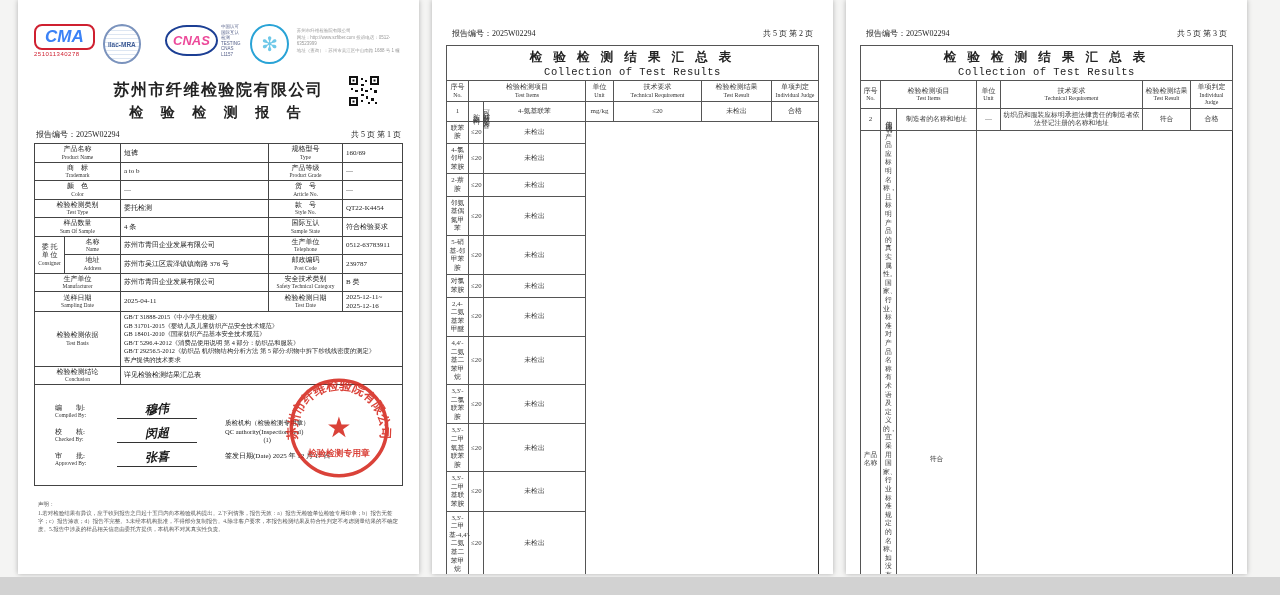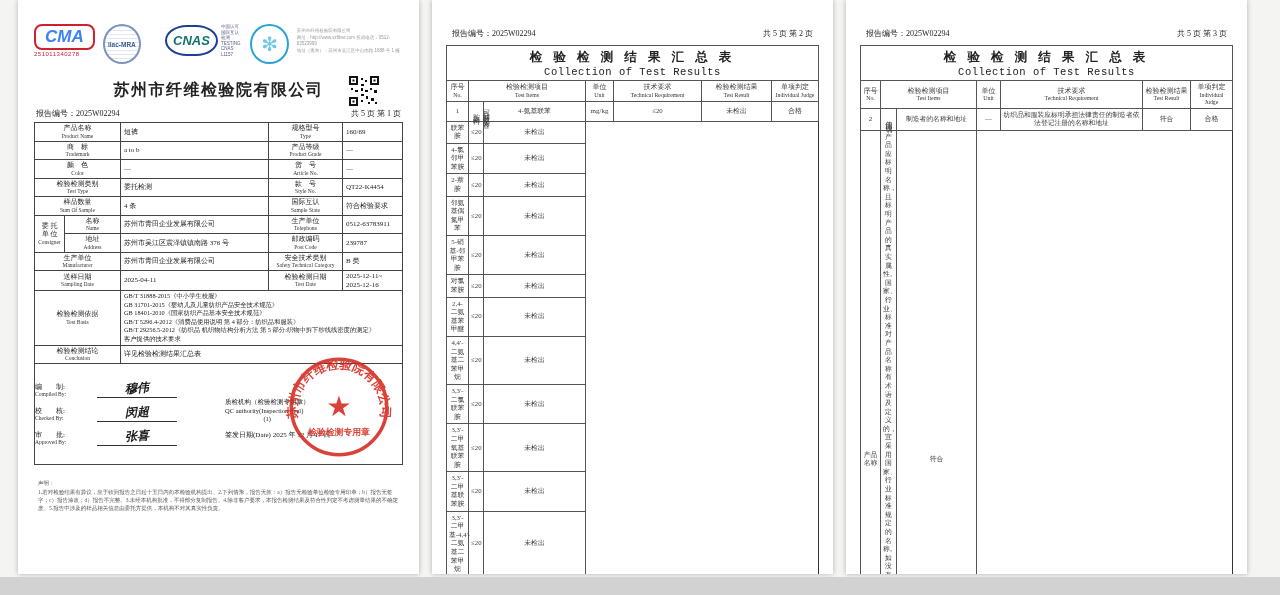--- a/index.html
+++ b/index.html
@@ -11,42 +11,42 @@
 
   
   .logo-row{display:flex;align-items:flex-start;gap:8px;margin:24px 14px 0 16px;}
   .cma{border:2px solid #cf2030;border-radius:8px;padding:1px 9px;color:#3b82f6;
        font-weight:bold;font-style:italic;font-size:17px;font-family:"Liberation Sans",sans-serif;line-height:20px;}
   .cma-num{color:#cf2030;font-size:6px;font-family:"Liberation Sans",sans-serif;margin-top:1px;letter-spacing:.5px;}
   .ilac{width:36px;height:36px;border:2px solid #7b93bd;border-radius:50%;display:flex;align-items:center;justify-content:center;
         background:repeating-linear-gradient(0deg,#fff 0 3px,#dde6f2 3px 4px);color:#3f5c96;font-size:6.5px;font-weight:bold;
         font-family:"Liberation Sans",sans-serif;}
   .cnas-wrap{display:flex;gap:3px;align-items:center;}
-  .cnas{border:2px solid #1c3f94;border-radius:50%/60%;padding:6px 6px;color:#0f766e;font-weight:bold;font-style:italic;
+  .cnas{border:2px solid #1c3f94;border-radius:50%/60%;padding:6px 6px;color:#ec4899;font-weight:bold;font-style:italic;
         font-size:13px;font-family:"Liberation Sans",sans-serif;margin-left:16px;}
   .cnas-side{font-size:4.5px;color:#56618a;line-height:5.5px;font-family:"Liberation Sans",sans-serif;}
   .org-logo{width:36px;height:36px;border:2px solid #29a3d6;border-radius:50%;display:flex;align-items:center;justify-content:center;
         color:#6ec8e8;font-size:20px;}
   .contact{font-size:4.5px;color:#9a9a9a;line-height:6.5px;padding-top:4px;font-family:"Liberation Sans",sans-serif;}
   .title-block{margin-top:16px;text-align:center;position:relative;}
   .company{font-size:16px;font-weight:bold;letter-spacing:1.5px;}
   .rpt-title{font-size:14px;font-weight:bold;letter-spacing:7px;margin-top:3px;}
   .qr{position:absolute;right:40px;top:-4px;}
   .meta-line{display:flex;justify-content:space-between;margin:7px 18px 3px 18px;font-size:8px;}
 
   
   table{border-collapse:collapse;}
   .info-table{width:368px;margin:0 auto;border:1.5px solid #333;table-layout:fixed;}
   .info-table td{border:1px solid #444;padding:1px 3px;vertical-align:middle;}
   .info-table .lbl{text-align:center;}
   .cn{font-size:7px;line-height:8.5px;}
   .en{font-size:5.5px;line-height:7px;color:#333;}
   .val{font-size:7px;line-height:8.5px;}
   .basis div{font-size:6.3px;line-height:8.6px;}
-  .sig-cell{height:88px;position:relative;padding:6px 0 !important;}
+  .sig-cell{height:88px;position:relative;padding:6px 20px !important;}
   .sig-row{display:flex;align-items:flex-end;margin-bottom:4px;}
   .sig-label{width:62px;}
   .sig-line{width:80px;border-bottom:1px solid #333;text-align:center;}
   .sig{display:inline-block;font-size:12px;font-style:italic;transform:rotate(-4deg);font-weight:bold;color:#1a1a1a;}
   .qc-block{position:absolute;left:190px;top:34px;font-size:6.5px;line-height:8.5px;}
   .issue-date{position:absolute;left:190px;top:66px;font-size:7px;}
   .stamp{position:absolute;right:10px;top:-10px;opacity:.88;}
   .footer-note{margin:14px 20px 0 20px;font-size:5.5px;line-height:8px;color:#555;}
   .footer-note .head{margin-bottom:1px;}
 
@@ -92,20 +92,21 @@
       <div class="contact">
 
       <div>苏州市纤维检验院有限公司</div>
           <div>网址：http://www.szfiber.com 投诉电话：0512-63523999</div>
           <div>地址（查询）：苏州市吴江区中山南路 1688 号 1 幢</div>
         </div>
     </div>
 
     <div class="title-block">
       <div class="company">苏州市纤维检验院有限公司</div>
+      <div class="rpt-title">检 验 检 测 报 告</div>
       <svg class="qr" width="30" height="30" viewBox="0 0 30 30">
         <rect width="30" height="30" fill="#fff"></rect>
         <g fill="#111">
           <rect x="0" y="0" width="9" height="9"></rect>
             <rect x="21" y="0" width="9" height="9"></rect>
             <rect x="0" y="21" width="9" height="9"></rect>
           <rect x="2" y="2" width="5" height="5" fill="#fff"></rect>
             <rect x="23" y="2" width="5" height="5" fill="#fff"></rect>
             <rect x="2" y="23" width="5" height="5" fill="#fff"></rect>
           <rect x="3.5" y="3.5" width="2" height="2"></rect>

